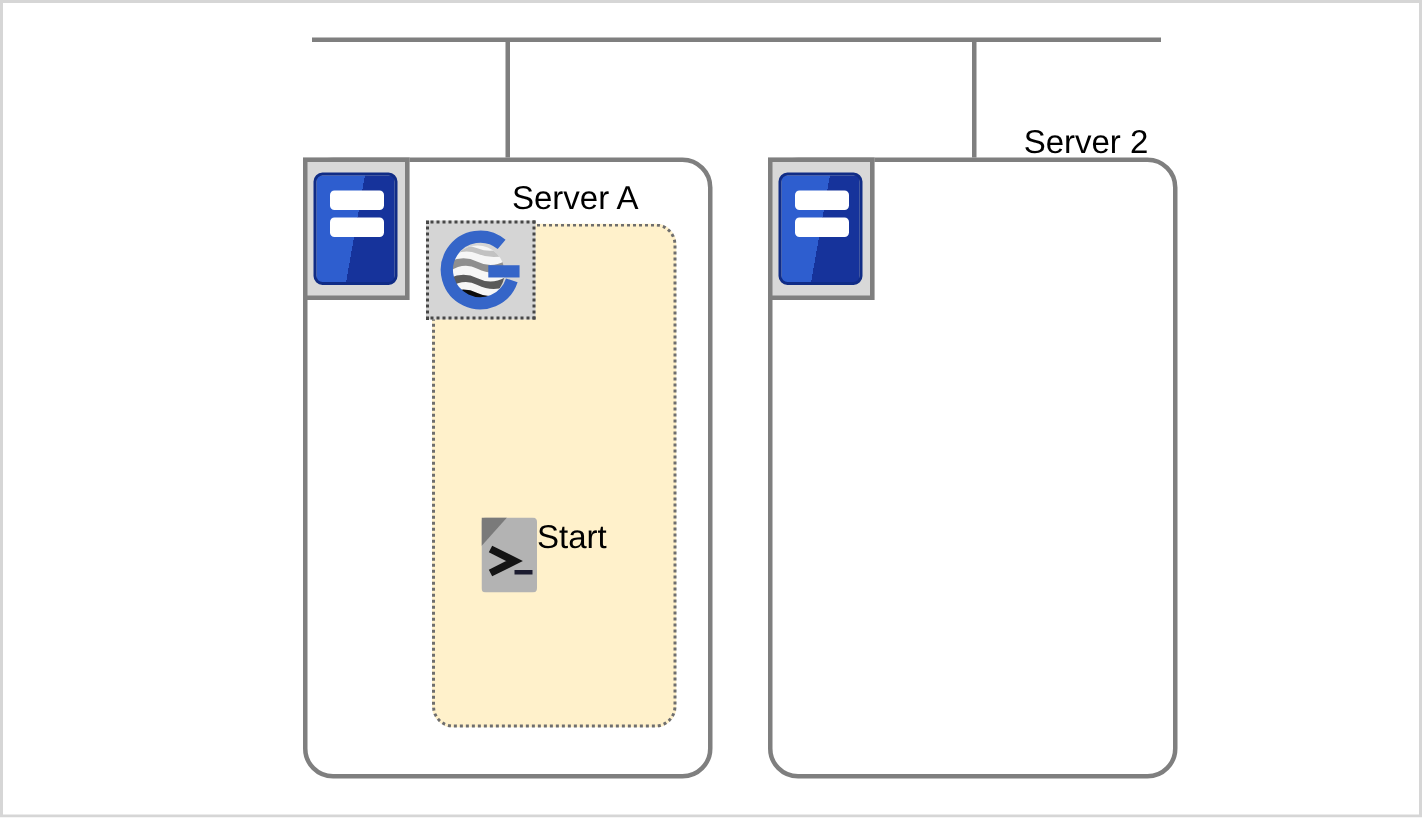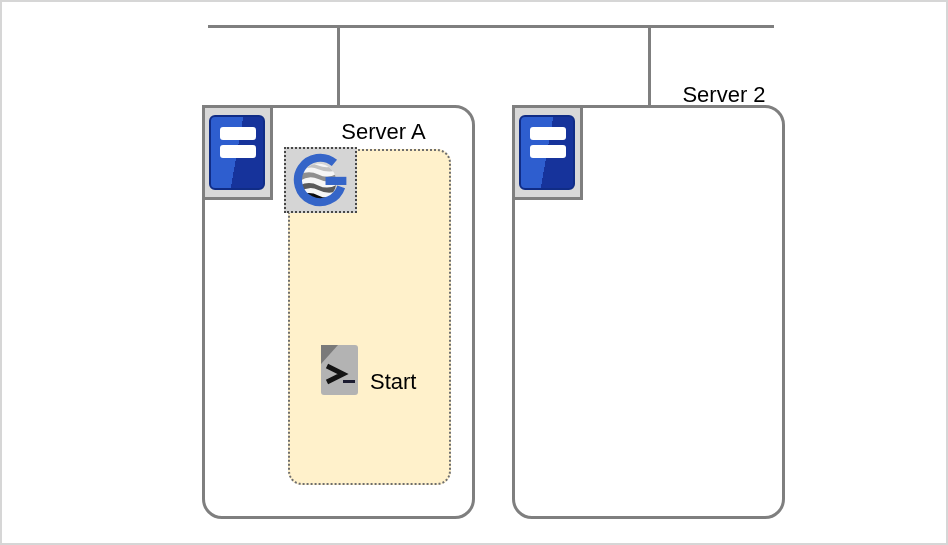--- a/index.html
+++ b/index.html
@@ -37,21 +37,21 @@
     background:#FFF1CB; border:2px dotted #6e6e6e; border-radius:14px;
     box-sizing:border-box;
   }
   .g-icon-box {
     position:absolute; left:282px; top:145px; width:73px; height:66px;
     background:#d5d5d5; border:2px dotted #474747; box-sizing:border-box;
     display:flex; align-items:center; justify-content:center;
   }
   .start-node {
     position:absolute; left:319px; top:343px; height:50px;
-    display:flex; align-items:flex-end; gap:12px;
+    display:flex; align-items:flex-start; gap:0;
   }
 </style>
 </head>
 <body>
 
 <div class="canvas">
 
   <div class="line" style="left:206px; top:23px; width:566px; height:3px;"></div>
   <div class="line" style="left:335px; top:25px; width:3px; height:78px;"></div>
   <div class="line" style="left:646px; top:25px; width:3px; height:78px;"></div>

